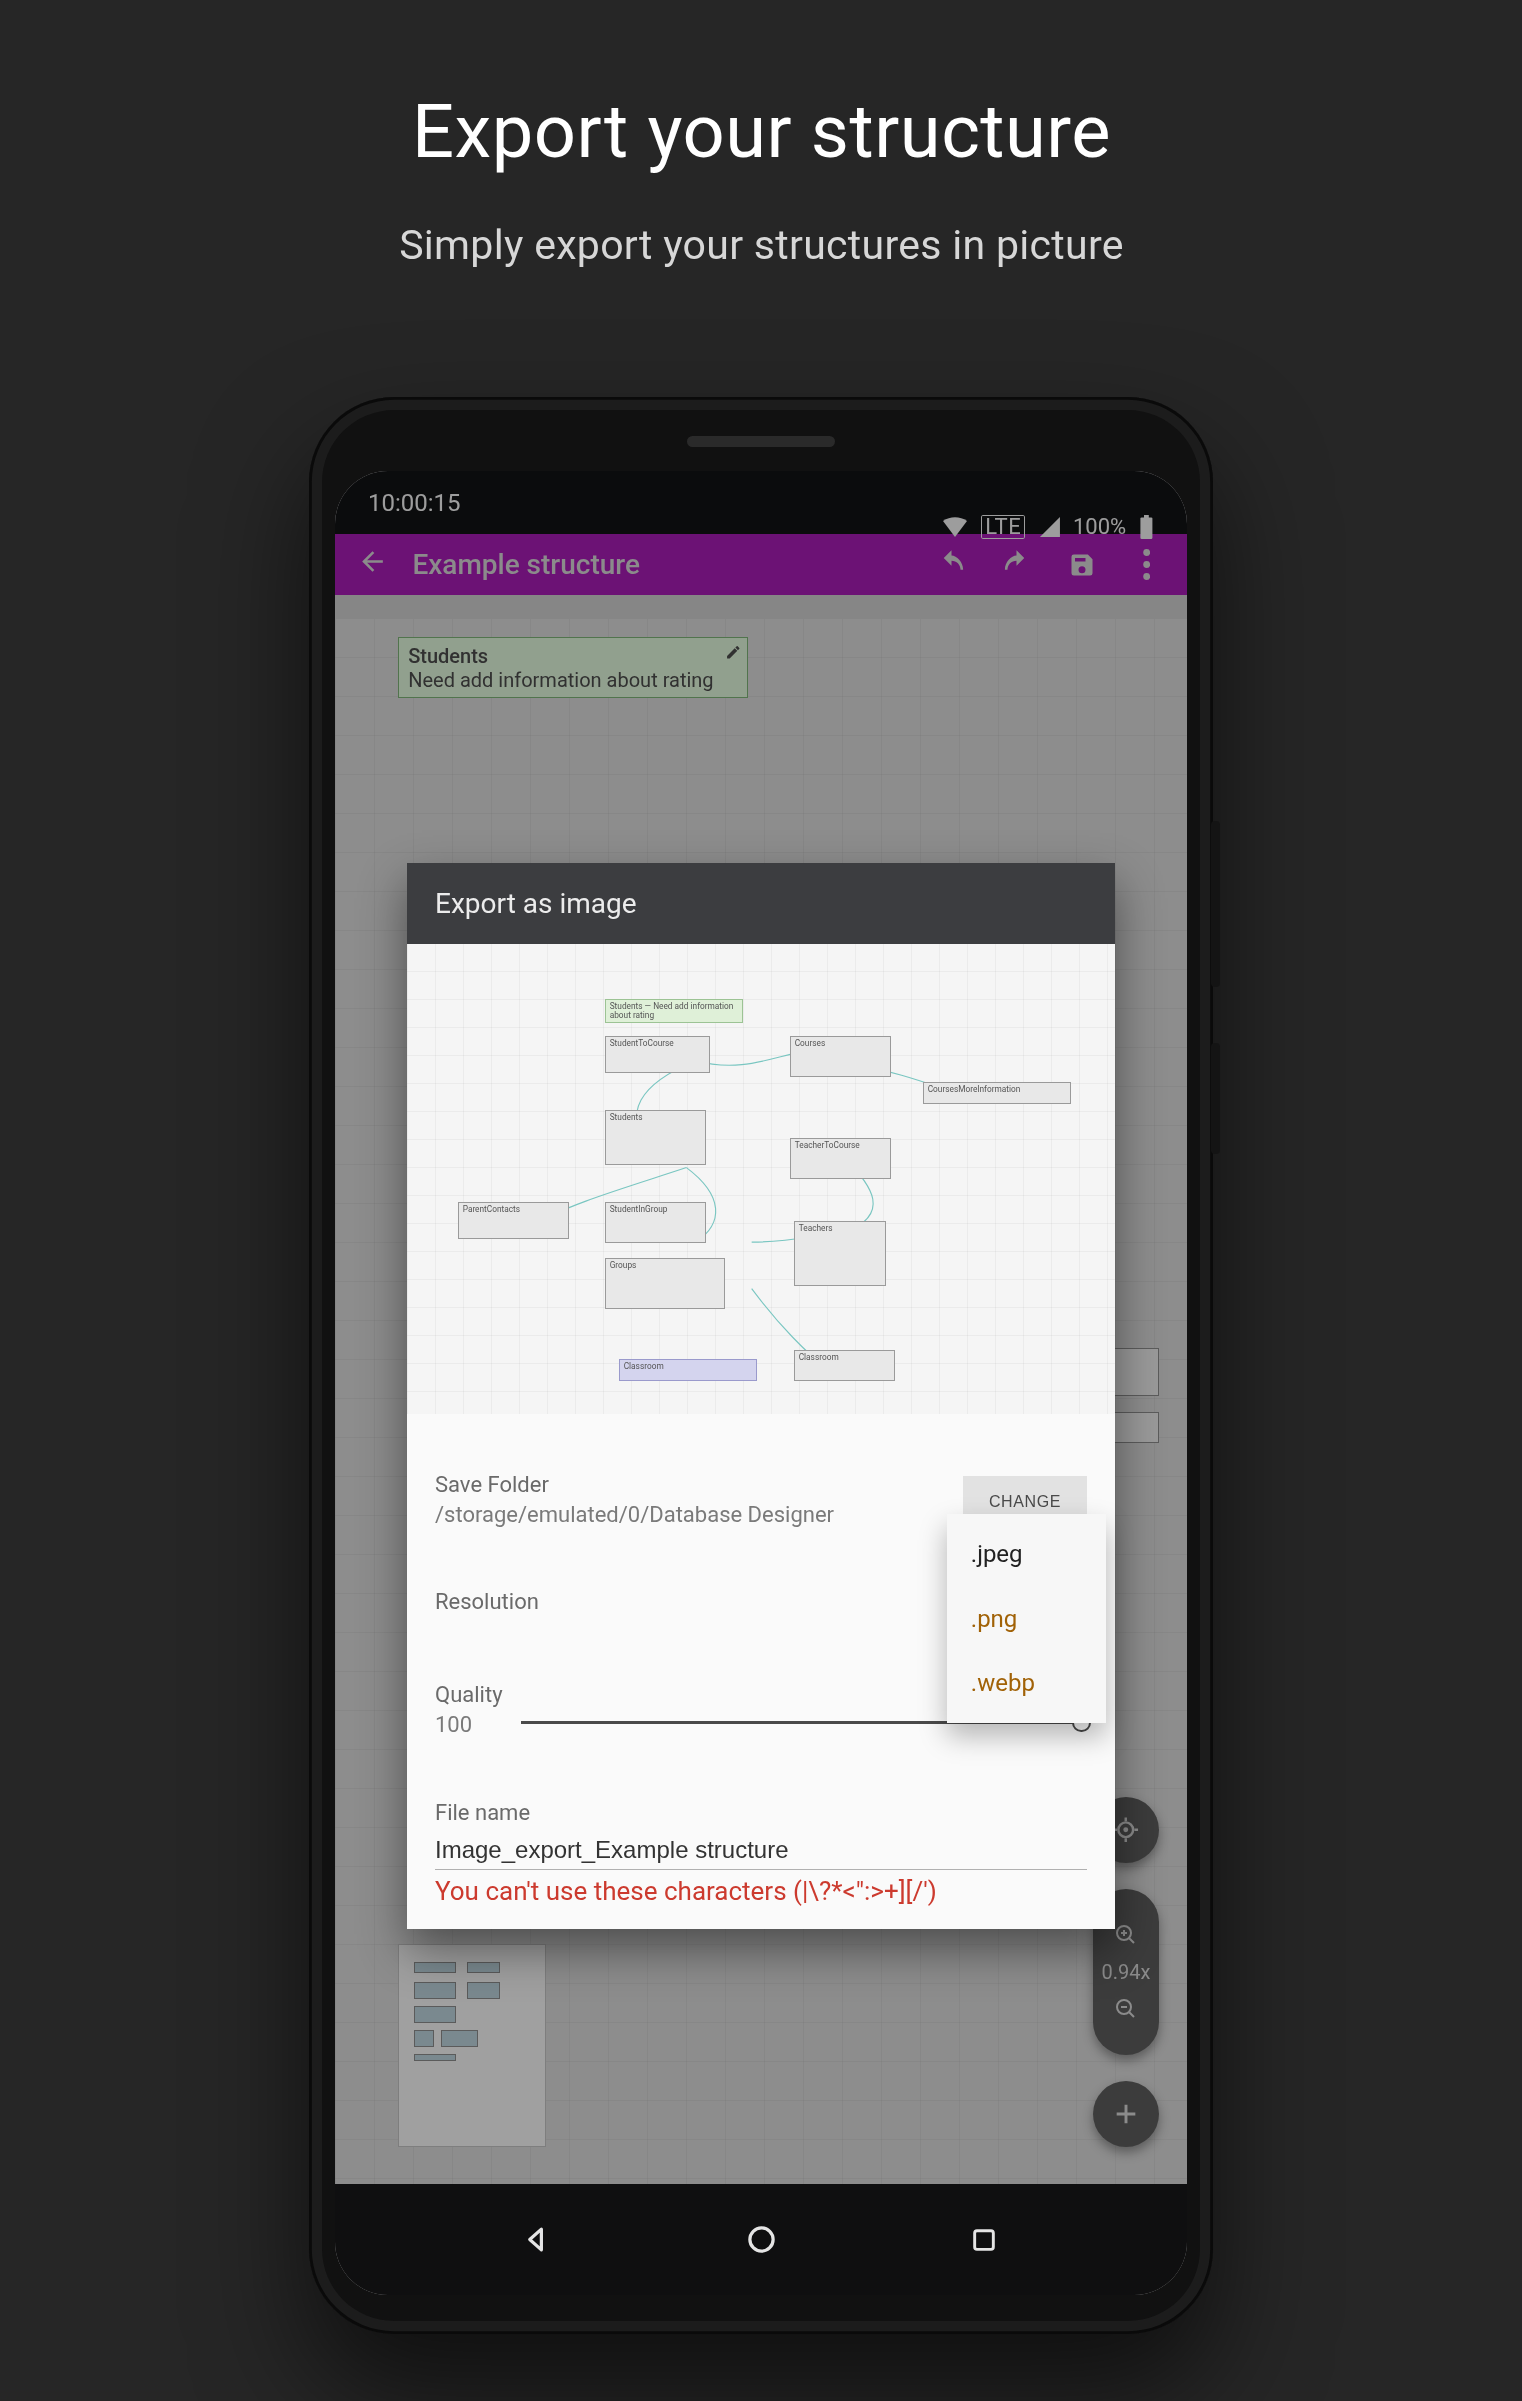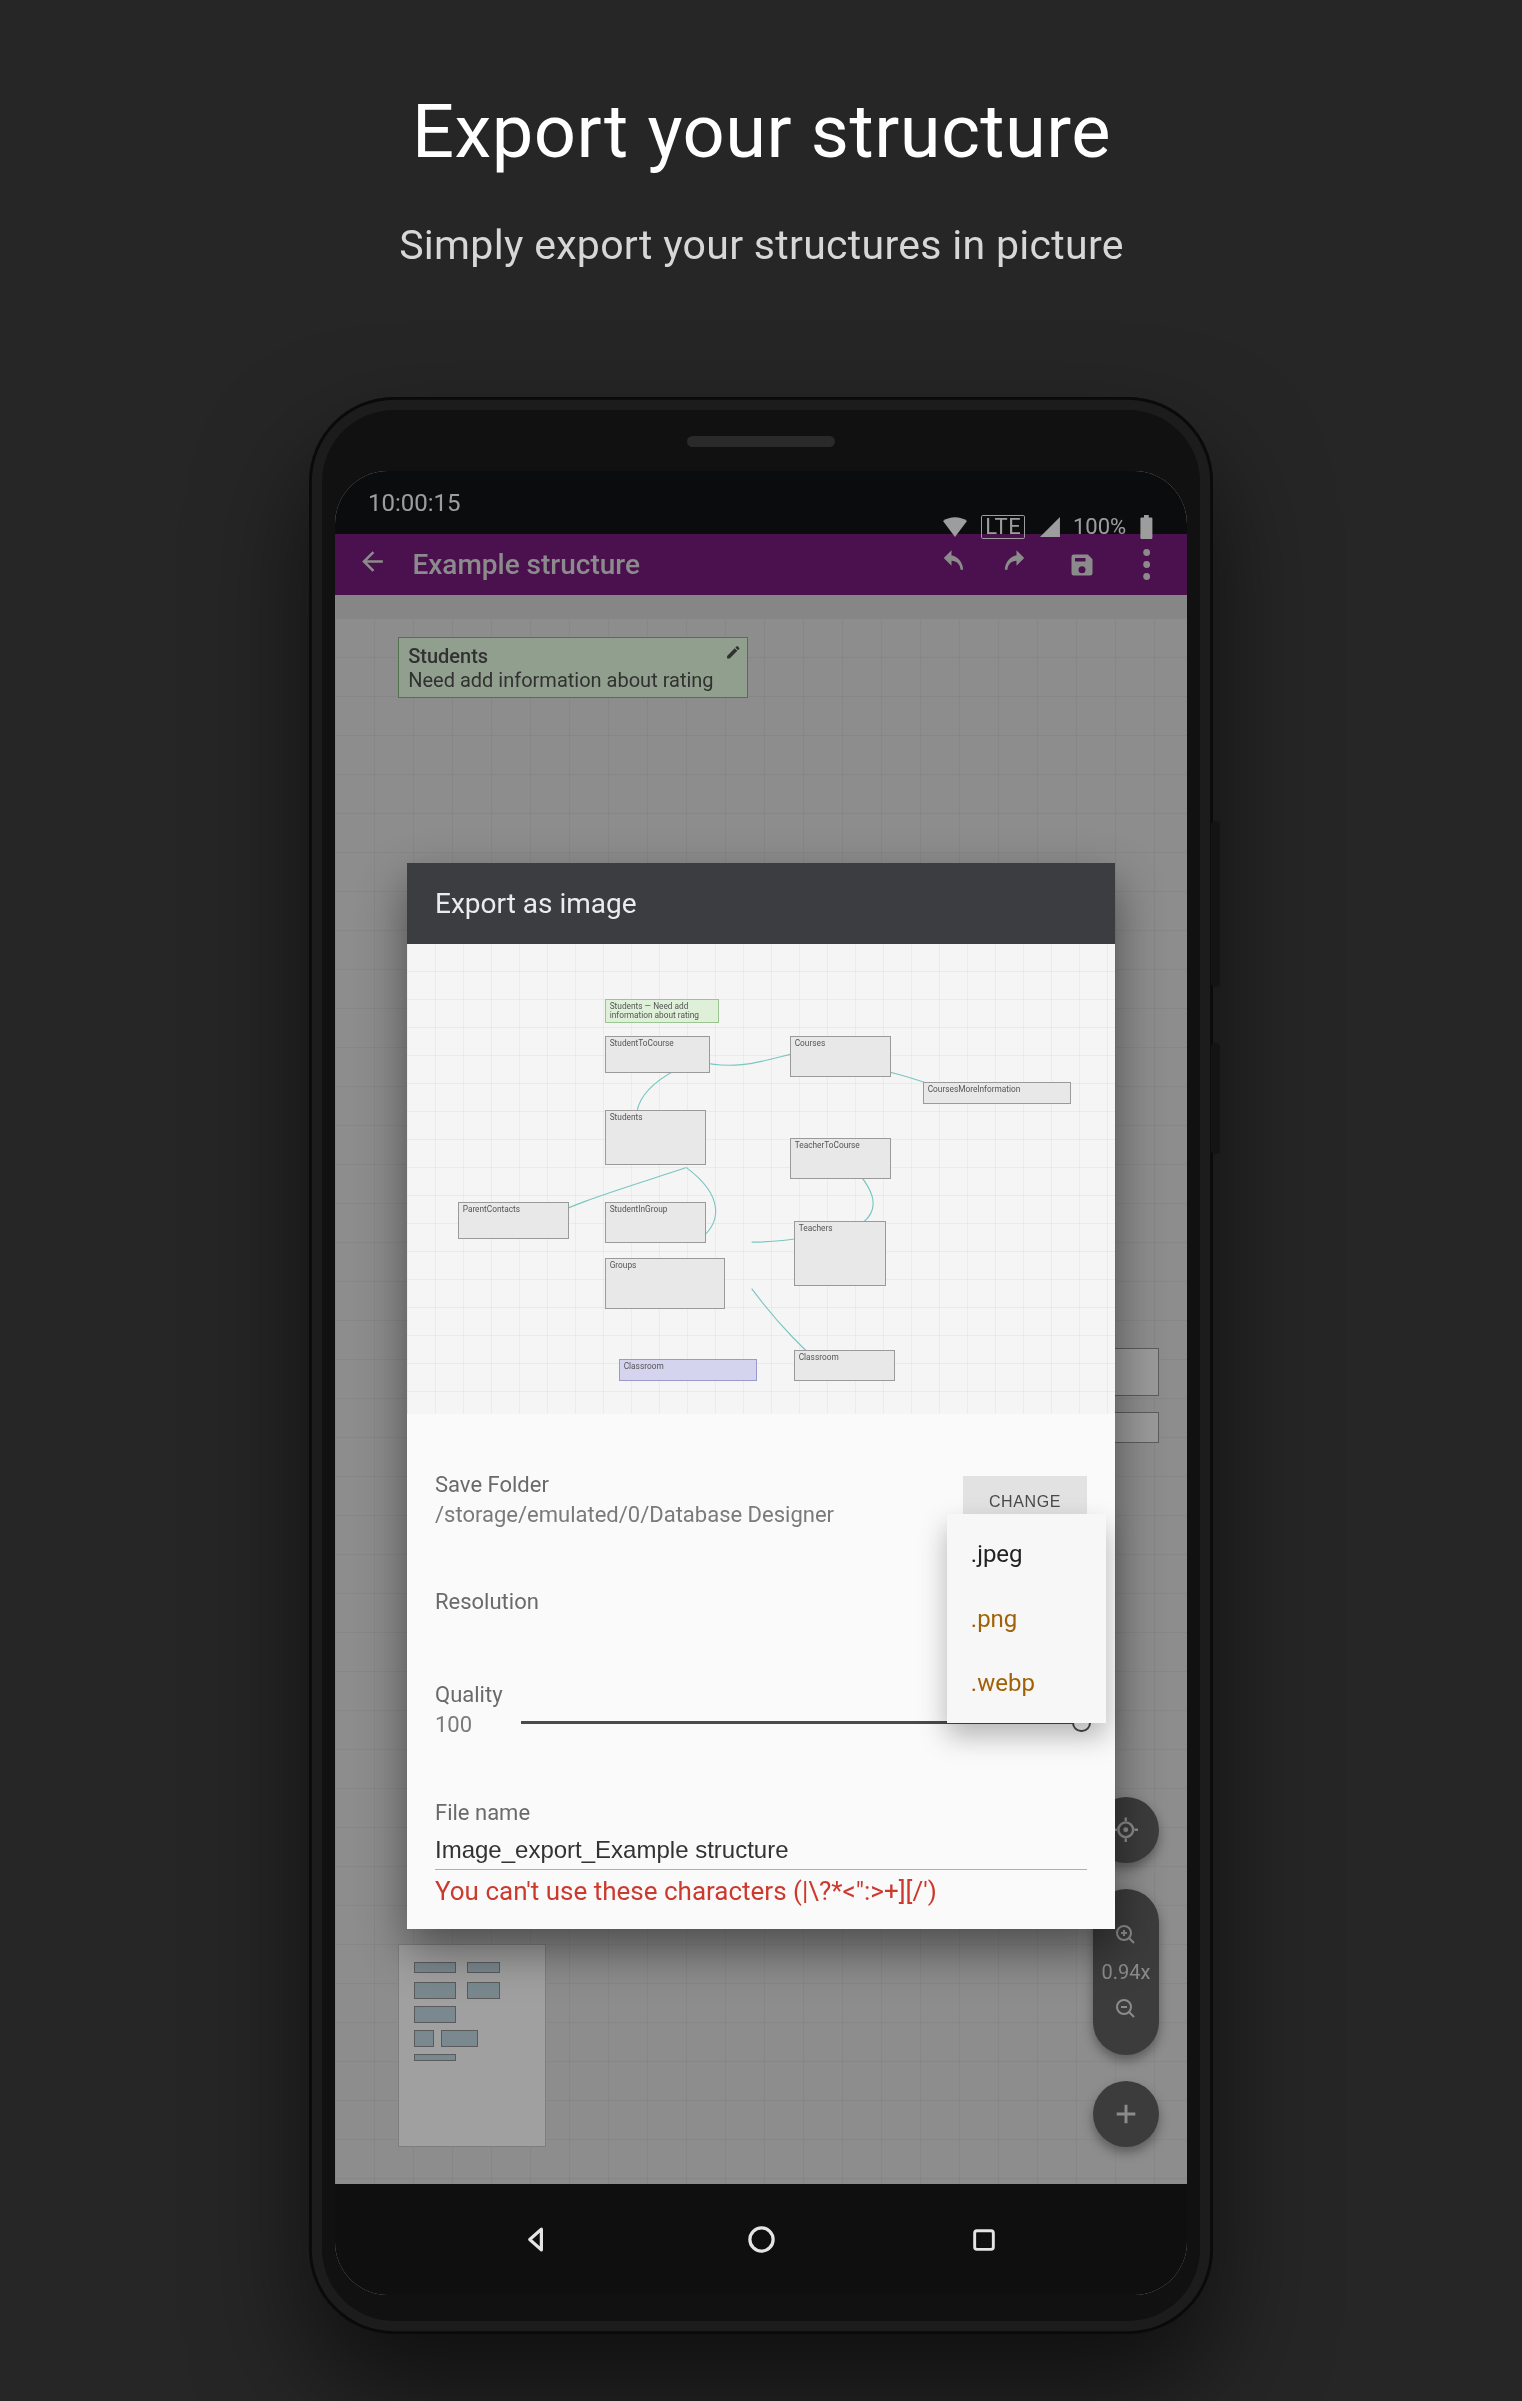--- a/index.html
+++ b/index.html
@@ -94,21 +94,21 @@
   .statusbar svg { fill: #eaeaea; }
   .statusbar .lte {
     font-size: 12px; letter-spacing:0.5px;
     border:0.9px solid #eaeaea; border-radius:1.8px;
     padding:0 2.8px; line-height:1;
   }
 
   
   .appbar {
     height: 61px;
-    background: #701a75;
+    background: #a21caf;
     display: flex;
     align-items: center;
     color: #d0d0d0;
     padding: 0 22px;
   }
   .appbar .back { width: 37px; height: 37px; margin-right: 18.4px; }
   .appbar .title { flex: 1; font-size: 28px; font-weight: 500; }
   .appbar .act { width: 37px; height: 37px; margin-left: 28px; display:flex;align-items:center;justify-content:center;}
   .appbar svg { fill: #d0d0d0; }
 
@@ -402,21 +402,21 @@
               <path d="M310 125 C250 150 230 180 260 225"></path>
               <path d="M310 125 C360 140 400 118 430 115"></path>
               <path d="M300 240 C240 260 170 280 140 300"></path>
               <path d="M300 240 C340 270 340 300 310 320"></path>
               <path d="M370 320 C420 320 440 310 455 312"></path>
               <path d="M480 130 C520 135 560 150 590 160"></path>
               <path d="M470 230 C500 260 520 290 470 310"></path>
               <path d="M370 370 C400 410 430 440 450 455"></path>
             </g>
           </svg>
-          <div class="n top" style="left:198px;top:55px;width:114px">Students — Need add information about rating</div>
+          <div class="n top" style="left:198px;top:55px;width:138px">Students — Need add information about rating</div>
           <div class="n" style="left:198px;top:92px;width:105px;height:37px">StudentToCourse</div>
           <div class="n" style="left:198px;top:166px;width:101px;height:55px">Students</div>
           <div class="n" style="left:51px;top:258px;width:111px;height:37px">ParentContacts</div>
           <div class="n" style="left:198px;top:258px;width:101px;height:41px">StudentInGroup</div>
           <div class="n" style="left:198px;top:314px;width:120px;height:51px">Groups</div>
           <div class="n blue" style="left:212px;top:415px;width:138px;height:22px">Classroom</div>
           <div class="n" style="left:383px;top:92px;width:101px;height:41px">Courses</div>
           <div class="n" style="left:516px;top:138px;width:148px;height:22px">CoursesMoreInformation</div>
           <div class="n" style="left:383px;top:194px;width:101px;height:41px">TeacherToCourse</div>
           <div class="n" style="left:387px;top:277px;width:92px;height:65px">Teachers</div>

